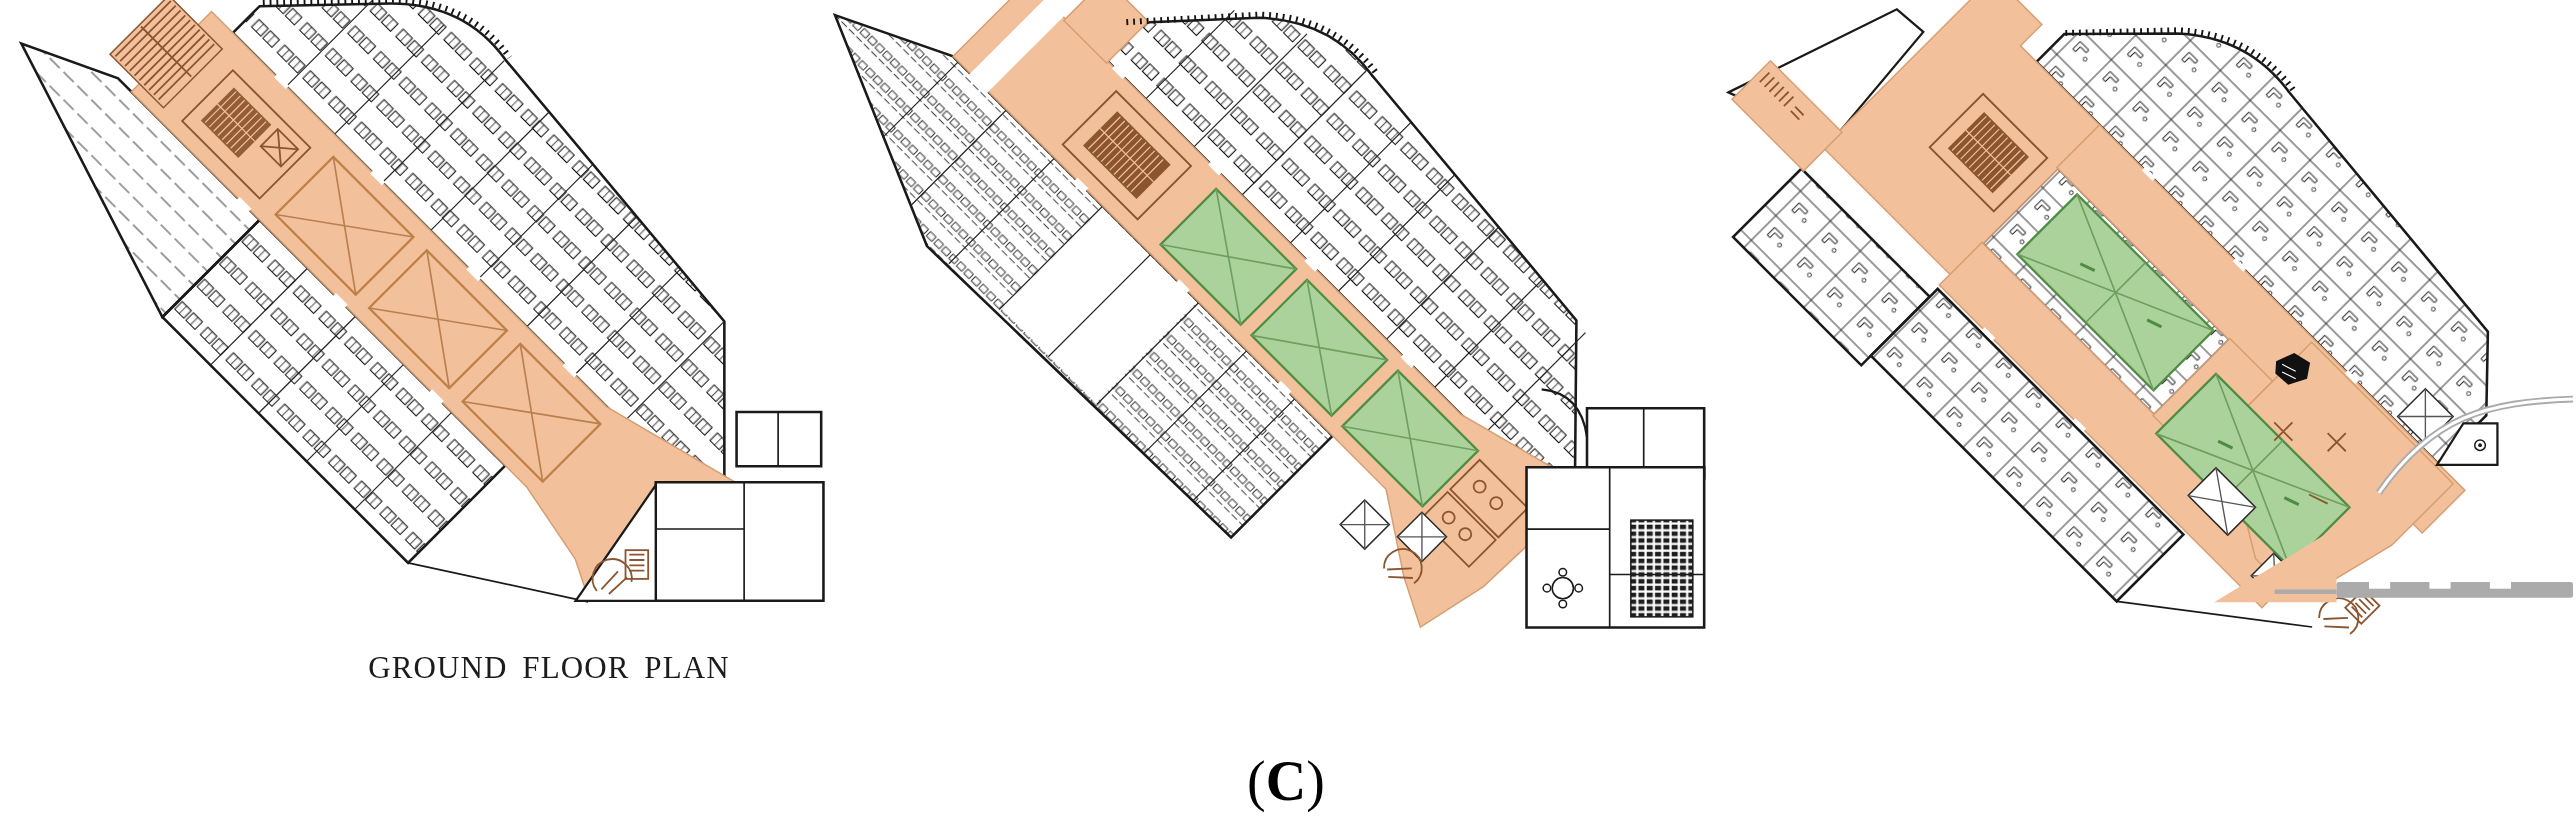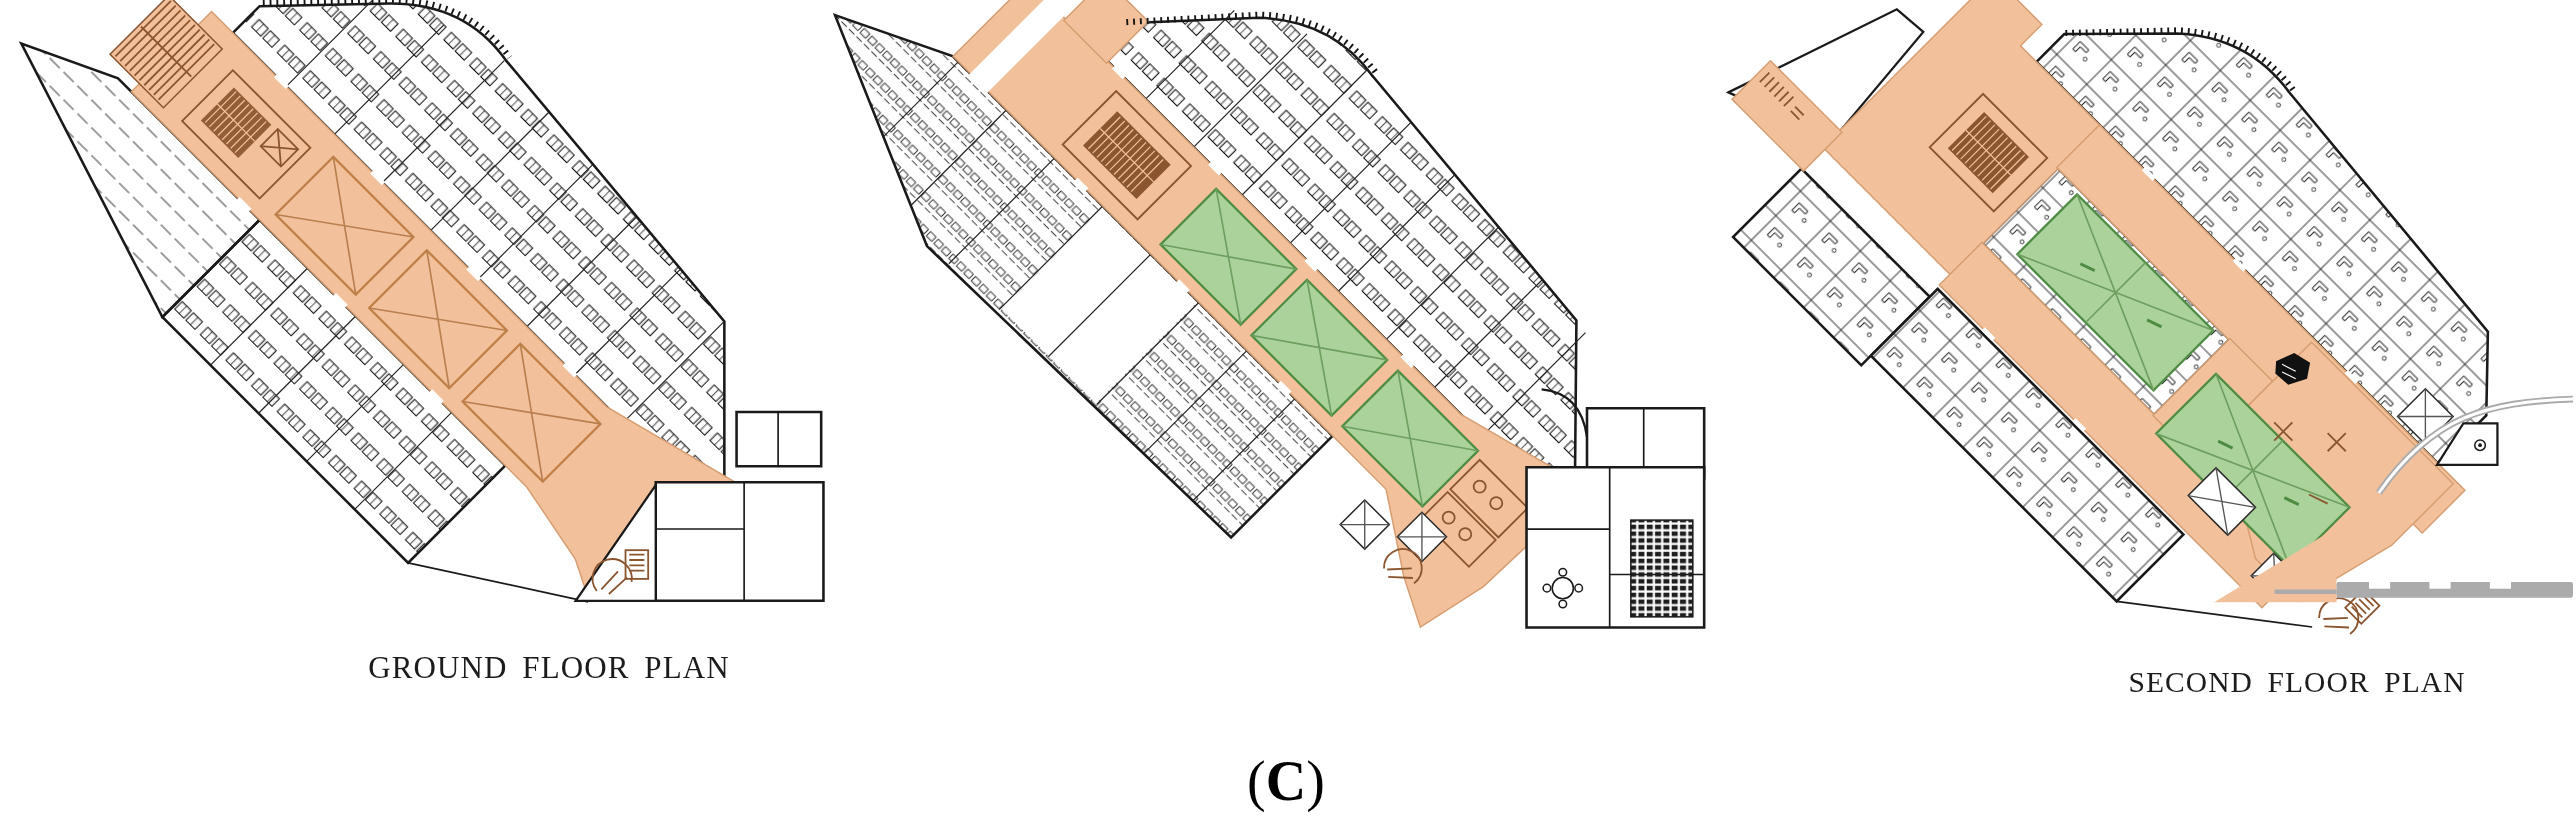--- a/index.html
+++ b/index.html
@@ -321,19 +321,18 @@
       <rect class="gray" x="3010" y="780" width="82" height="6"></rect>
     </g>
 
     <g>
       <path fill="#111" d="M3012,478 l24,-11 l21,13 l-4,21 l-25,8 l-17,-15 Z"></path>
       <path d="M3020,482 l18,9 M3020,492 l18,9" stroke="#fff" stroke-width="1.5"></path>
     </g>
   </svg>
 
   <div class="plan-label" style="left:549px;top:668px;font-size:31px">GROUND FLOOR PLAN</div>
-  <div class="plan-label" style="left:2297px;top:682px">SECOND FLOOR PLAN</div>
 
   <div class="figure-caption" style="left:1286px;top:781px">
     <span>(</span><span class="caption-letter">C</span><span>)</span>
   </div>
 </div>
 
 
 </body></html>

